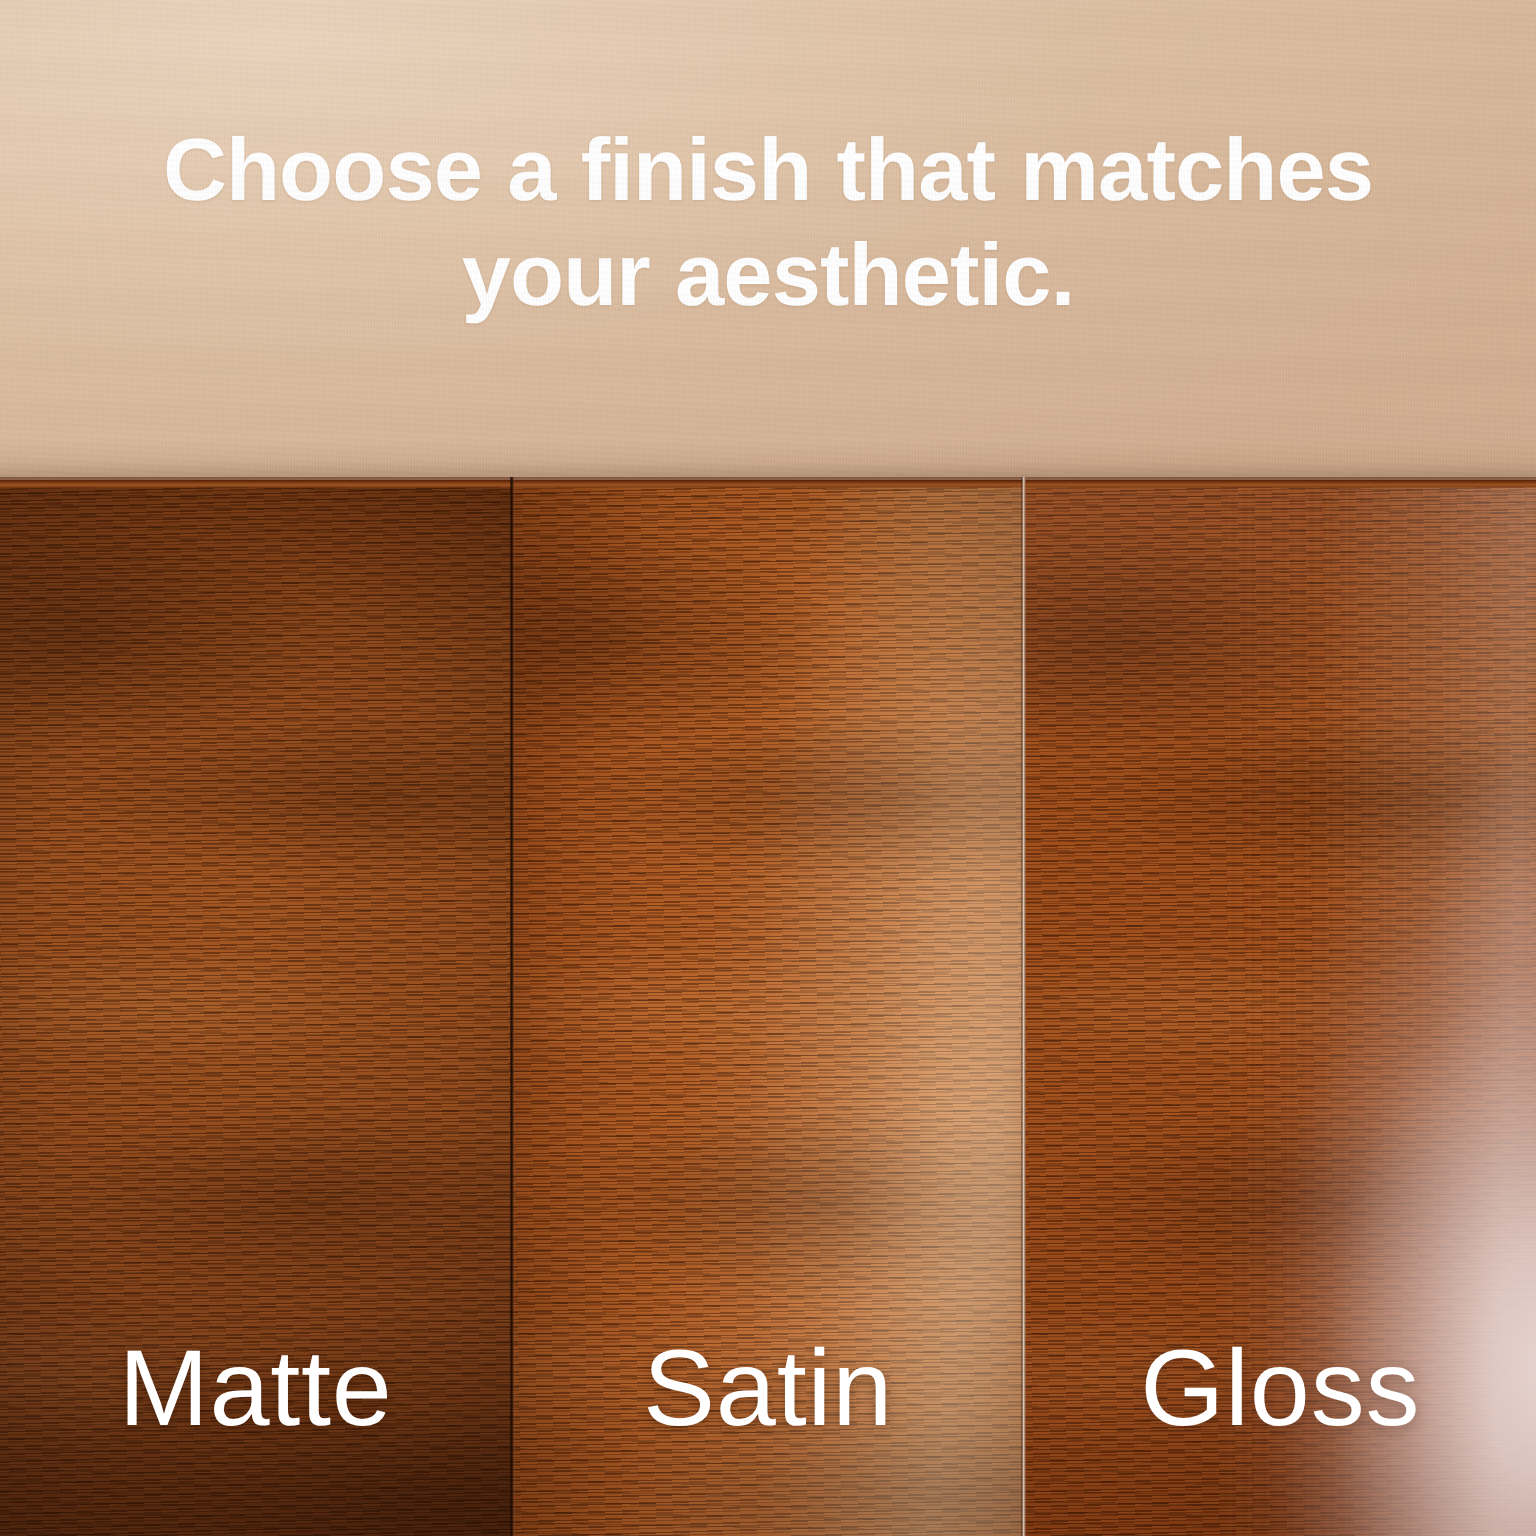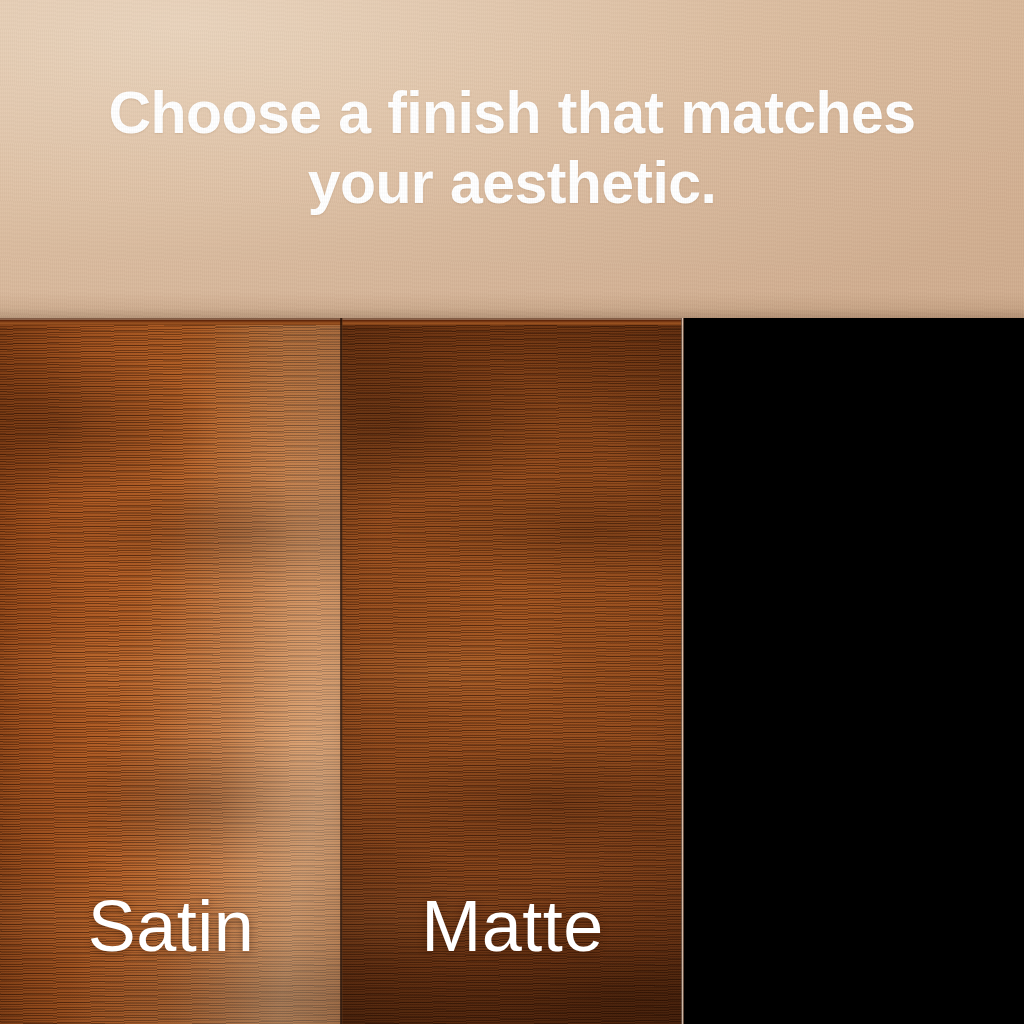--- a/index.html
+++ b/index.html
@@ -231,40 +231,51 @@
 <div id="stage">
 
   <div class="header">
     <h1 class="headline">Choose a finish that matches
 your aesthetic.</h1>
     <div class="header-shadow"></div>
   </div>
 
   <div class="panels">
 
+    <div class="panel panel--matte">
+      <div class="base"></div>
+      <div class="figure"></div>
+      <div class="grain"></div>
+      <div class="matte-flat"></div>
+      <div class="vignette"></div>
+      <div class="top-edge"></div>
+      <div class="top-highlight"></div>
+      <div class="label">Matte</div>
+    </div>
+
     <div class="panel panel--satin">
       <div class="base"></div>
       <div class="figure"></div>
       <div class="grain"></div>
       <div class="satin-sheen"></div>
       <div class="vignette"></div>
       <div class="top-edge"></div>
       <div class="top-highlight"></div>
       <div class="label">Satin</div>
     </div>
 
-    <div class="panel panel--matte">
+    <div class="panel panel--gloss">
       <div class="base"></div>
       <div class="figure"></div>
       <div class="grain"></div>
-      <div class="matte-flat"></div>
-      <div class="vignette"></div>
+      <div class="gloss-streaks"></div>
+      <div class="gloss-bloom"></div>
+      <div class="gloss-reflect"></div>
       <div class="top-edge"></div>
       <div class="top-highlight"></div>
-      <div class="label">Matte</div>
+      <div class="label">Gloss</div>
     </div>
-
 
     <div class="seam seam--1"></div>
     <div class="seam seam--2"></div>
   </div>
 
 </div>
 
 </body></html>

